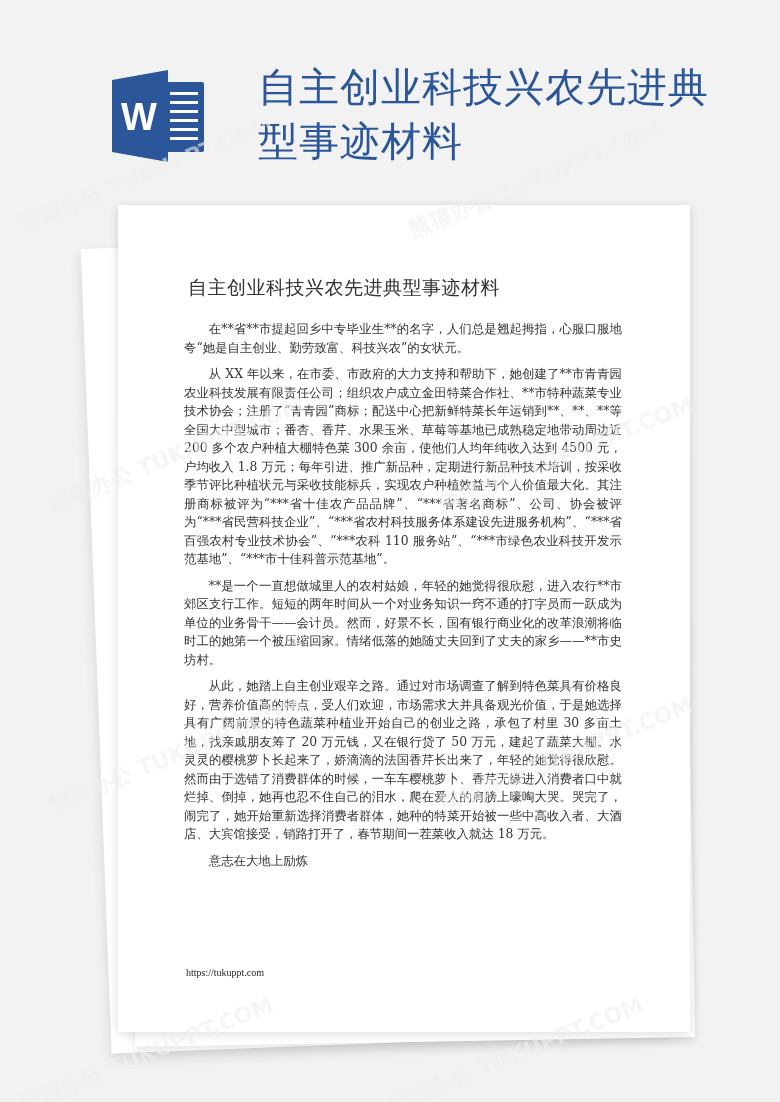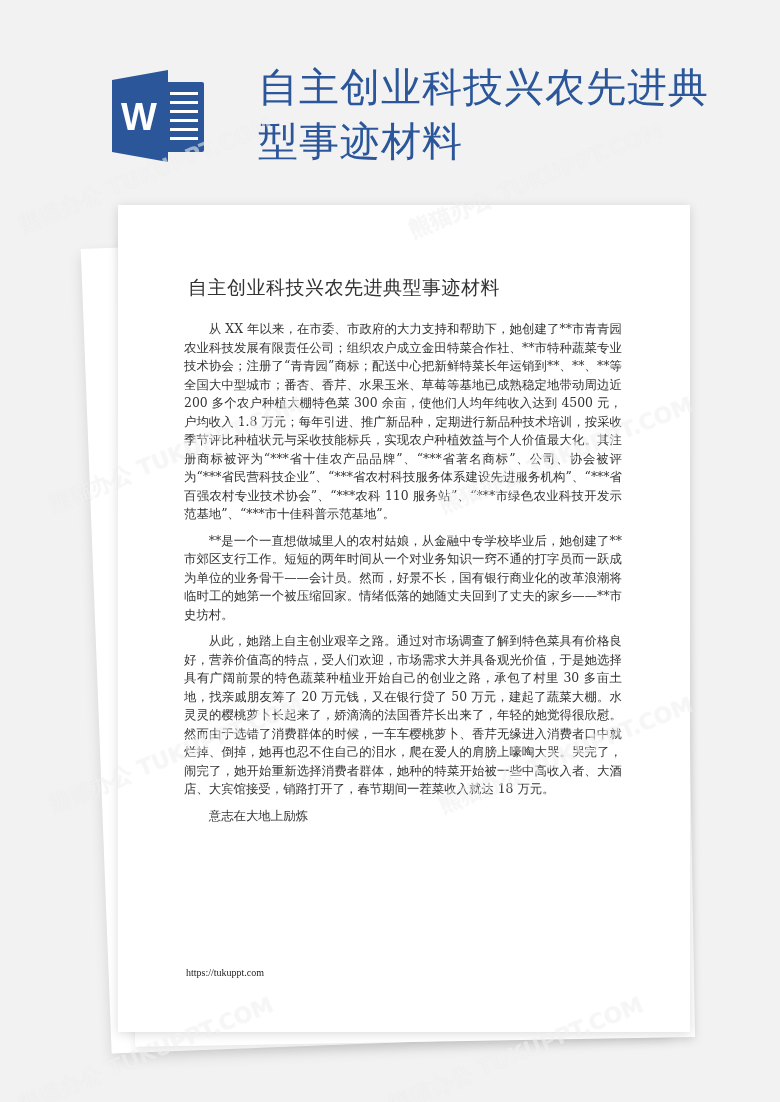--- a/index.html
+++ b/index.html
@@ -135,22 +135,23 @@
   </svg>
   <div class="big-title">自主创业科技兴农先进典型事迹材料</div>
 </div>
 
 <div class="sheet-back"></div>
 <div class="sheet-back2"></div>
 
 <div class="page">
   <div class="doc-title">自主创业科技兴农先进典型事迹材料</div>
   <div class="doc-body">
+    <p>在**省**市提起回乡中专毕业生**的名字，人们总是翘起拇指，心服口服地夸“她是自主创业、勤劳致富、科技兴农”的女状元。</p>
     <p>从 XX 年以来，在市委、市政府的大力支持和帮助下，她创建了**市青青园农业科技发展有限责任公司；组织农户成立金田特菜合作社、**市特种蔬菜专业技术协会；注册了“青青园”商标；配送中心把新鲜特菜长年运销到**、**、**等全国大中型城市；番杏、香芹、水果玉米、草莓等基地已成熟稳定地带动周边近 200 多个农户种植大棚特色菜 300 余亩，使他们人均年纯收入达到 4500 元，户均收入 1.8 万元；每年引进、推广新品种，定期进行新品种技术培训，按采收季节评比种植状元与采收技能标兵，实现农户种植效益与个人价值最大化。其注册商标被评为“***省十佳农产品品牌”、“***省著名商标”、公司、协会被评为“***省民营科技企业”、“***省农村科技服务体系建设先进服务机构”、“***省百强农村专业技术协会”、“***农科 110 服务站”、“***市绿色农业科技开发示范基地”、“***市十佳科普示范基地”。</p>
-    <p>**是一个一直想做城里人的农村姑娘，从金融中专学校毕业后，她创建了**市郊区支行工作。短短的两年时间从一个对业务知识一窍不通的打字员而一跃成为单位的业务骨干——会计员。然而，好景不长，国有银行商业化的改革浪潮将临时工的她第一个被压缩回家。情绪低落的她随丈夫回到了丈夫的家乡——**市史坊村。</p>
+    <p>**是一个一直想做城里人的农村姑娘，年轻的她觉得很欣慰，进入农行**市郊区支行工作。短短的两年时间从一个对业务知识一窍不通的打字员而一跃成为单位的业务骨干——会计员。然而，好景不长，国有银行商业化的改革浪潮将临时工的她第一个被压缩回家。情绪低落的她随丈夫回到了丈夫的家乡——**市史坊村。</p>
     <p>从此，她踏上自主创业艰辛之路。通过对市场调查了解到特色菜具有价格良好，营养价值高的特点，受人们欢迎，市场需求大并具备观光价值，于是她选择具有广阔前景的特色蔬菜种植业开始自己的创业之路，承包了村里 30 多亩土地，找亲戚朋友筹了 20 万元钱，又在银行贷了 50 万元，建起了蔬菜大棚。水灵灵的樱桃萝卜长起来了，娇滴滴的法国香芹长出来了，年轻的她觉得很欣慰。然而由于选错了消费群体的时候，一车车樱桃萝卜、香芹无缘进入消费者口中就烂掉、倒掉，她再也忍不住自己的泪水，爬在爱人的肩膀上嚎啕大哭。哭完了，闹完了，她开始重新选择消费者群体，她种的特菜开始被一些中高收入者、大酒店、大宾馆接受，销路打开了，春节期间一茬菜收入就达 18 万元。</p>
     <p class="heading">意志在大地上励炼</p>
   </div>
   <div class="doc-url">https://tukuppt.com</div>
 </div>
 
 <div class="watermark" style="left:10px; top:160px;">熊猫办公 TUKUPPT.COM</div>
 <div class="watermark" style="left:400px; top:165px;">熊猫办公 TUKUPPT.COM</div>
 <div class="watermark" style="left:40px; top:440px;">熊猫办公 TUKUPPT.COM</div>
 <div class="watermark" style="left:430px; top:440px;">熊猫办公 TUKUPPT.COM</div>

